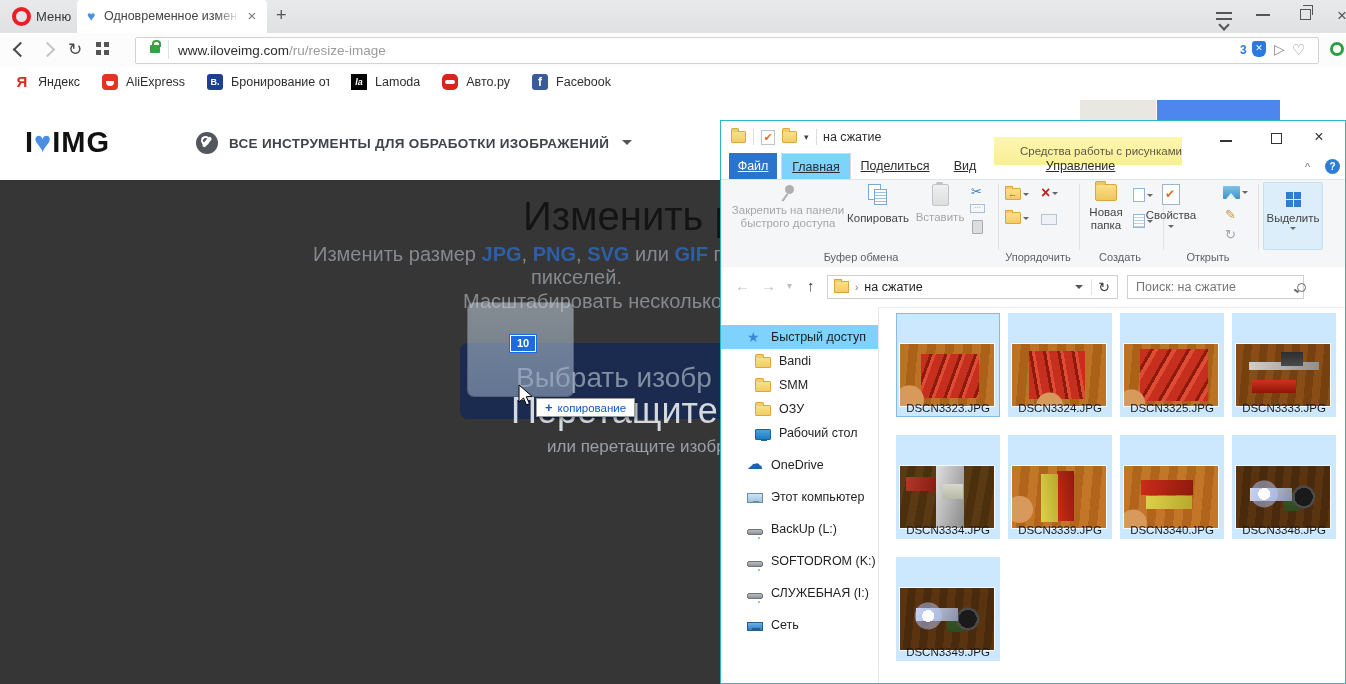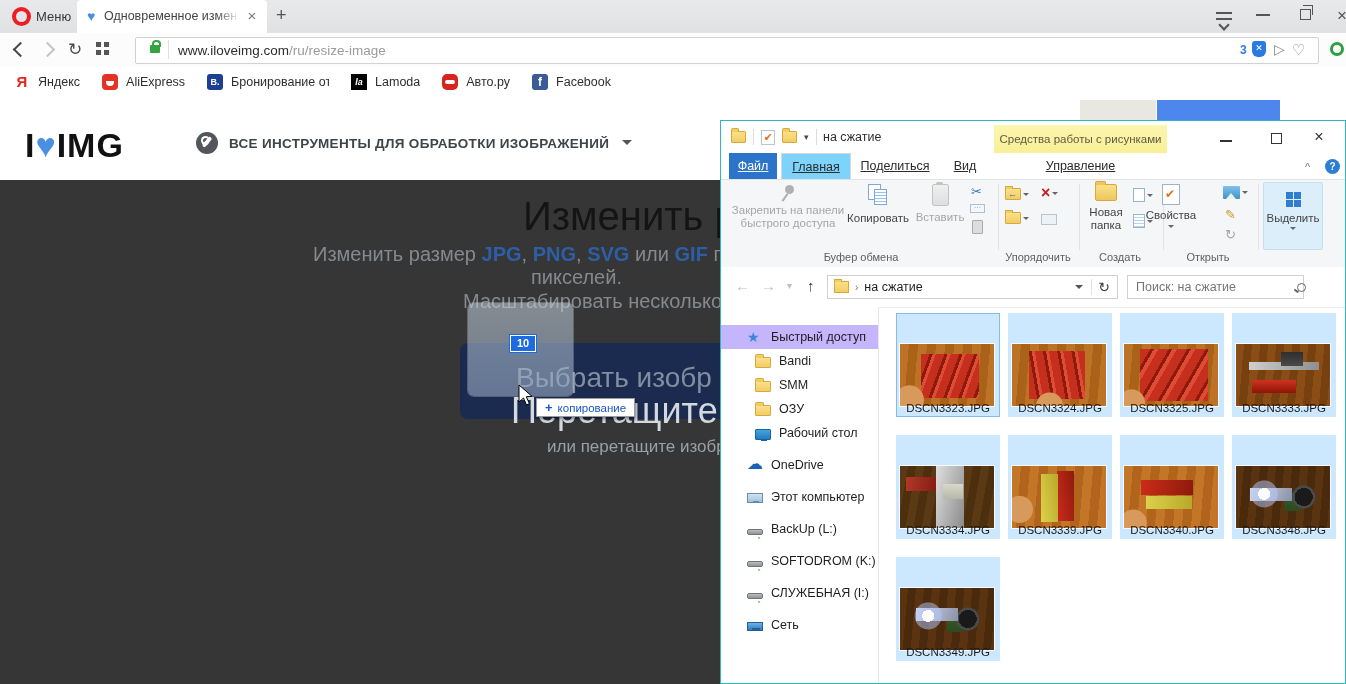--- a/index.html
+++ b/index.html
@@ -48,21 +48,21 @@
   .ic-aliexpress{background:#e43225;border-radius:4px;}
   .ic-aliexpress::after{content:"";position:absolute;left:4px;top:7px;width:8px;height:5px;background:#fff;border-radius:0 0 4px 4px;}
   .ic-booking{background:#1c3f94;font-size:9px;line-height:16px;}
   .ic-lamoda{background:#000;border-radius:0;font-style:italic;font-size:9px;line-height:16px;}
   .ic-autoru{background:#d8241c;border-radius:5px;}
   .ic-autoru::after{content:"";position:absolute;left:3px;top:6px;width:10px;height:4px;background:#fff;border-radius:2px;}
   .ic-facebook{background:#3a5a98;font-size:12px;line-height:16px;}
   .bm-trunc{max-width:98px;overflow:hidden;position:relative;}
   
   .sitehdr{left:0;top:98px;width:1346px;height:82px;background:#fff;}
-  .logo{left:25px;top:126px;font-size:34px;font-weight:800;color:#111;letter-spacing:1px;}
+  .logo{left:25px;top:126px;font-size:29px;font-weight:800;color:#111;letter-spacing:1px;}
   .logo .hrt{color:#4a8fe2;font-weight:normal;}
   .toolcircle{left:196px;top:132px;width:22px;height:22px;border-radius:50%;background:#53575d;}
   .toolcircle::before{content:"";position:absolute;left:9px;top:4px;width:4px;height:12px;background:#fff;border-radius:2px;transform:rotate(40deg);}
   .toolcircle::after{content:"";position:absolute;left:5px;top:4px;width:5px;height:5px;border:2px solid #fff;border-radius:50%;border-right-color:transparent;}
   .navtools{left:229px;top:136px;font-size:13.5px;font-weight:bold;color:#3f434a;letter-spacing:.3px;}
   .navcaret{left:622px;top:140px;width:0;height:0;border:5px solid transparent;border-top-color:#555;}
   .hbtn-gray{left:1080px;top:100px;width:76px;height:22px;background:#e9e7e2;}
   .hbtn-blue{left:1157px;top:100px;width:123px;height:22px;background:#4d86ec;}
   
   .pagedark{left:0;top:180px;width:1346px;height:504px;background:#363636;}
@@ -86,22 +86,22 @@
   
   .explorer{left:720px;top:120px;width:626px;height:564px;background:#fff;border:1px solid #2ab8c0;box-sizing:border-box;}
   .ex{position:absolute;}
   .qat-folder{width:13px;height:10px;background:linear-gradient(#fbe088,#f2cd66);border:1px solid #d9a73e;border-radius:1px;position:relative;}
   .qat-folder::before{content:"";position:absolute;left:-1px;top:-4px;width:6px;height:3px;background:#f2cd66;border:1px solid #d9a73e;border-bottom:none;border-radius:2px 2px 0 0;}
   .qat-check{font-size:11px;color:#e0701f;border:1px solid #b8c4d0;background:#fff;width:12px;height:13px;line-height:13px;text-align:center;}
   .qat-sep{width:1px;height:16px;background:#dcdcdc;}
   .ex-titlebar{left:0;top:0;right:0;height:32px;background:#fff;display:block;}
   .qat-row{left:10px;top:8px;display:flex;align-items:center;gap:7px;}
   .ex-title{left:102px;top:9px;font-size:12.5px;color:#2e2e2e;}
-  .ctx-hdr{left:273px;top:4px;width:173px;height:28px;background:linear-gradient(#fcf6ae,#f9ef97);
-    font-size:11.5px;color:#5f5844;text-align:center;line-height:28px;}
+  .ctx-hdr{left:273px;top:16px;width:188px;height:28px;background:linear-gradient(#fcf6ae,#f9ef97);
+    font-size:11.5px;color:#5f5844;text-align:right;line-height:28px;}
   .wmin{left:488px;top:6px;width:34px;height:22px;text-align:center;}
   .wmin::after{content:"";position:absolute;left:11px;top:13px;width:12px;height:1.5px;background:#333;}
   .wmax{left:538px;top:6px;width:34px;height:22px;}
   .wmax::after{content:"";position:absolute;left:12px;top:6px;width:9px;height:9px;border:1px solid #333;}
   .wclose{left:580px;top:4px;width:36px;height:24px;text-align:center;font-size:16px;color:#333;line-height:24px;}
   .rtab{top:32px;height:26px;line-height:26px;font-size:12.5px;color:#2b2b2b;text-align:center;position:absolute;text-decoration:underline;}
   .rtab-file{left:8px;width:48px;background:#2b74c9;color:#fff;}
   .rtab-home{left:60px;width:70px;background:#7dd3fc;border:1px solid #d8d8d8;border-bottom:none;box-sizing:border-box;}
   .rtab-share{left:136px;width:76px;}
   .rtab-view{left:222px;width:44px;}
@@ -158,21 +158,21 @@
   .addr-ref{font-size:14px;color:#3b3b3b;margin-right:7px;border-left:1px solid #e4e4e4;padding-left:6px;}
   .searchbox{left:406px;top:8px;width:177px;height:24px;border:1px solid #d0d0d0;box-sizing:border-box;display:flex;align-items:center;background:#fff;}
   .searchbox input{border:none;outline:none;flex:1;font-size:12.5px;color:#444;padding:0 0 0 8px;font-family:inherit;background:transparent;}
   .searchbox input::placeholder{color:#767676;opacity:1;}
   .mag{width:7px;height:7px;border:1.5px solid #666;border-radius:50%;position:relative;margin-right:12px;flex:none;}
   .mag::after{content:"";position:absolute;left:-4px;top:6px;width:5px;height:1.5px;background:#666;transform:rotate(35deg);}
   .ex-side{left:0;top:186px;width:158px;bottom:0;border-right:1px solid #e8e8e8;padding-top:10px;box-sizing:border-box;background:#fff;}
   .side-item{height:24px;display:flex;align-items:center;padding-left:26px;gap:8px;font-size:12.5px;color:#1e1e1e;white-space:nowrap;}
   .side-item:not(.indent){margin-top:8px;}
   .side-item.indent{padding-left:34px;}
-  .side-item.selected{background:#c4b5fd;}
+  .side-item.selected{background:#7dd3fc;}
   .s-ic{width:16px;height:16px;position:relative;flex:none;}
   .ic-star::before{content:"★";position:absolute;left:0;top:0;font-size:14px;color:#3b87d8;line-height:16px;}
   .ic-folder{height:11px;margin-top:3px;background:linear-gradient(#fbe088,#f2cd66);border:1px solid #d9a73e;border-radius:1px;box-sizing:border-box;}
   .ic-folder::before{content:"";position:absolute;left:-1px;top:-4px;width:7px;height:3px;background:#f2cd66;border:1px solid #d9a73e;border-bottom:none;border-radius:2px 2px 0 0;}
   .ic-desktop{height:11px;margin-top:2px;background:linear-gradient(#4aa3e0,#1f7cc0);border:1px solid #1565a0;border-radius:1px;box-sizing:border-box;}
   .ic-desktop::after{content:"";position:absolute;left:5px;bottom:-2px;width:6px;height:2px;background:#1565a0;}
   .ic-cloud::before{content:"☁";position:absolute;left:0;top:-1px;font-size:16px;color:#1b62b5;line-height:16px;}
   .ic-computer{height:10px;margin-top:2px;background:linear-gradient(#cfe3f2,#9fc3de);border:1px solid #6b8aa5;box-sizing:border-box;}
   .ic-computer::after{content:"";position:absolute;left:5px;bottom:-1px;width:6px;height:2px;background:#6b8aa5;}
   .ic-drive{height:6px;margin-top:5px;background:linear-gradient(#b9bdc2,#8e9397);border:1px solid #707478;border-radius:2px;box-sizing:border-box;}

